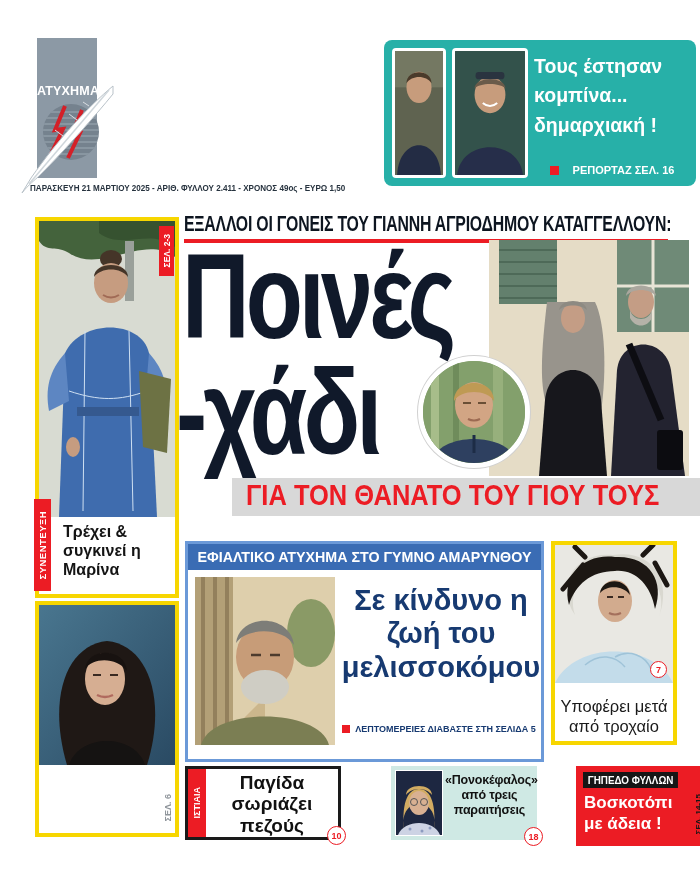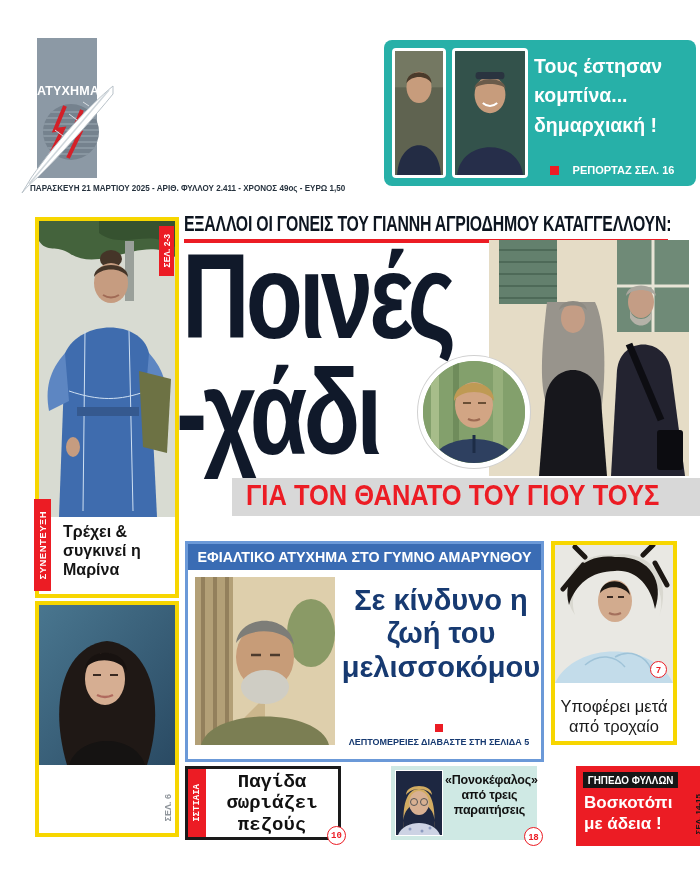--- a/index.html
+++ b/index.html
@@ -74,33 +74,33 @@
   
   .bee { left:185px; top:541px; width:359px; height:221px; border:3px solid #6b99d8; background:#fff; }
   .bee-head { position:absolute; left:0; top:0; right:0; height:26px; background:#3a6cb4;
     display:flex; align-items:center; justify-content:center; }
   .bee-head span { color:#fff; font-weight:bold; font-size:15.5px; white-space:nowrap;
     transform:scaleX(0.92); }
   .bee-photo { position:absolute; left:7px; top:33px; width:140px; height:168px; overflow:hidden; background:#decfac; }
   .bee-title { position:absolute; left:152px; top:40px; width:202px; text-align:center;
     color:#173a71; font-weight:bold; font-size:29px; line-height:1.15; }
   .bee-foot { position:absolute; left:150px; top:180px; width:202px; display:flex;
-    align-items:center; justify-content:flex-start; gap:5px; color:#173a71; font-weight:bold;
-    font-size:9px; white-space:nowrap;flex-direction:column; }
+    align-items:center; justify-content:center; gap:5px; color:#173a71; font-weight:bold;
+    font-size:9px; white-space:nowrap; }
   .bee-foot .sq { width:8px; height:8px; }
 
   
   .hosp { left:551px; top:541px; width:126px; height:204px; }
   .hosp .photo { position:absolute; left:0; top:0; width:118px; height:138px; overflow:hidden; }
   .hosp-head { position:absolute; left:4px; right:4px; top:142px; text-align:center;
     font-weight:normal; font-size:16.5px; line-height:1.2; color:#1a1a1a;margin-top:10px; }
   .hosp .pgc { position:absolute; right:6px; top:116px; width:17px; height:17px; font-size:9px; }
 
   
-  .ist { left:185px; top:766px; width:156px; height:74px; border:3px solid #1a1a1a; background:#fff;font-family:Liberation Mono, monospace; }
+  .ist { left:185px; top:766px; width:156px; height:74px; border:3px solid #1a1a1a; background:#fff; }
   .ist-strip { position:absolute; left:0; top:0; bottom:0; width:18px; background:#ec1c24;
     color:#fff; font-weight:bold; font-size:9px; display:flex; align-items:center; justify-content:center; }
   .ist-head { position:absolute; left:22px; right:4px; top:3px; text-align:center;
     font-weight:bold; font-size:19px; line-height:1.12; color:#111; }
   .corner-pgc { position:absolute; right:-8px; bottom:-8px; width:19px; height:19px; font-size:9px;margin-left:24px; }
 
   .resig { left:391px; top:766px; width:146px; height:74px; background:#cfe9e4; }
   .resig .photo { position:absolute; left:4px; top:4px; width:48px; height:66px; overflow:hidden; border:1px solid #fff; }
   .resig-head { position:absolute; left:54px; right:3px; top:7px; text-align:center;
     font-weight:bold; font-size:12.5px; line-height:1.2; color:#111; letter-spacing:-0.2px; }

